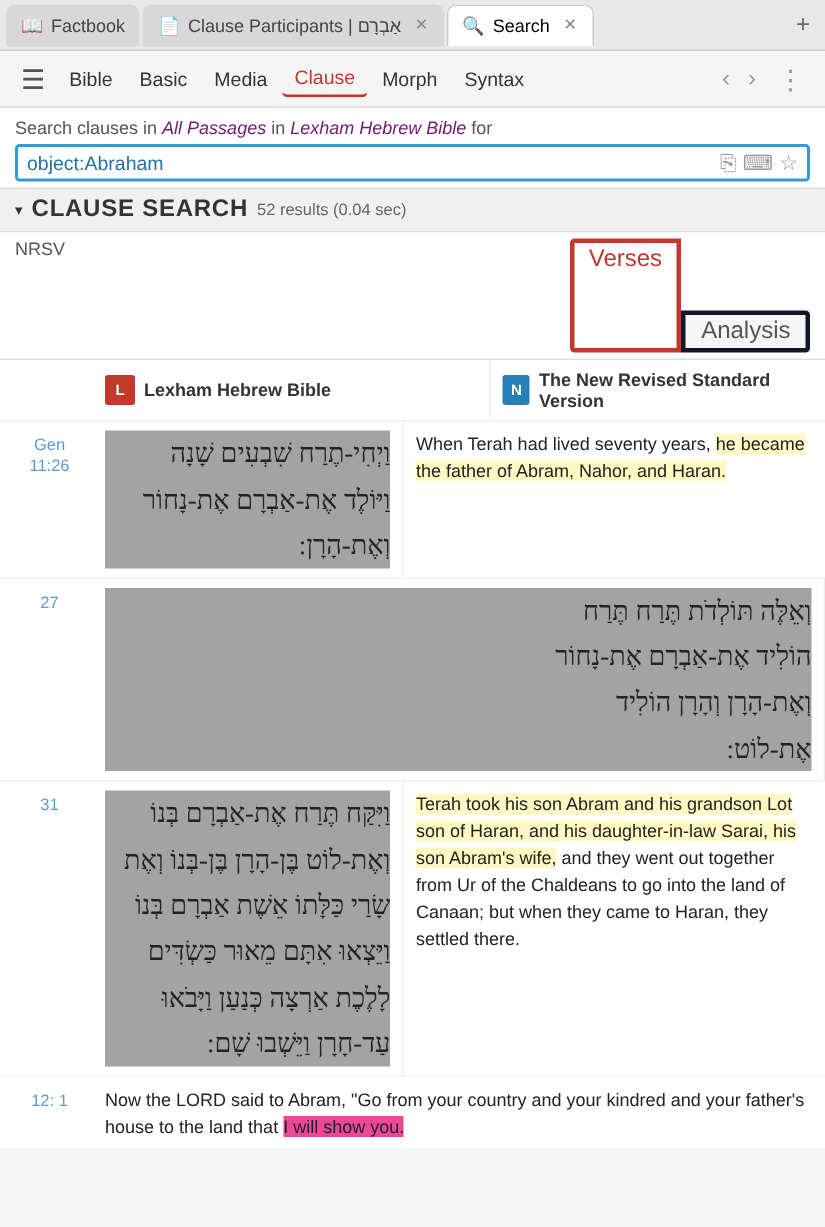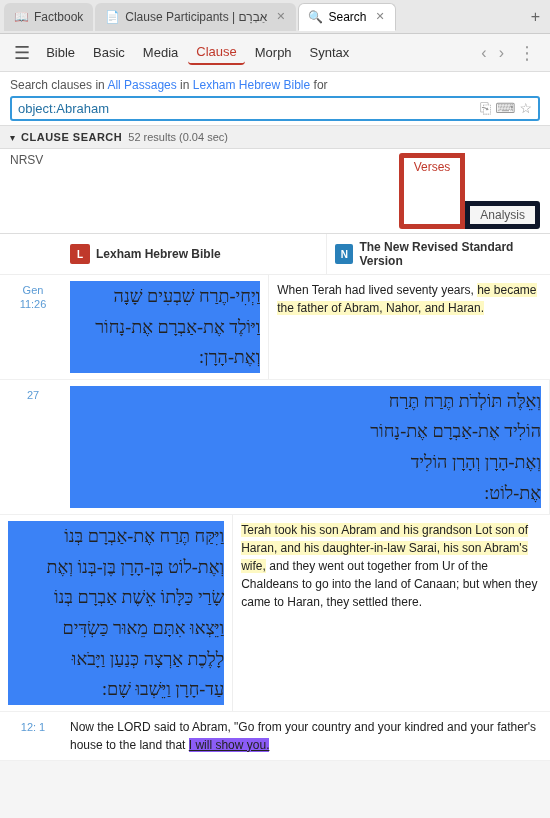--- a/index.html
+++ b/index.html
@@ -18,35 +18,35 @@
     .toolbar-menu-btn { font-size: 18px; color: #555; cursor: pointer; padding: 4px 6px; }
     .nav-item { padding: 4px 8px; font-size: 13px; color: #333; cursor: pointer; border-radius: 4px; }
     .nav-item.active { color: #c0392b; font-weight: 500; border-bottom: 2px solid #c0392b; text-align: center; }
     .toolbar-right { margin-left: auto; display: flex; align-items: center; gap: 4px; }
     .nav-arrow { font-size: 16px; color: #999; cursor: pointer; padding: 2px 4px; }
     .nav-more { font-size: 18px; color: #999; cursor: pointer; padding: 2px 6px; }
 
     
     .search-bar { background: #fff; border-bottom: 1px solid #ddd; padding: 6px 10px 4px; }
     .search-desc { font-size: 12px; color: #555; margin-bottom: 4px; }
-    .search-desc a { color: #3b82f6; text-decoration: none; }
+    .search-desc a { color: #701a75; text-decoration: none; font-style: italic; }
     .search-input-row { display: flex; align-items: center; border: 2px solid #3498db; border-radius: 3px; padding: 2px 6px; background: #fff; gap: 4px; }
     .search-input-field { border: none; outline: none; font-size: 13px; color: #2471a3; flex: 1; background: transparent; }
     .search-input-icons { display: flex; gap: 4px; color: #999; font-size: 14px; }
 
     
     .results-header { background: #f0f0f0; border-bottom: 1px solid #ddd; padding: 5px 10px; display: flex; align-items: center; gap: 6px; font-size: 12px; color: #333; cursor: pointer; }
-    .results-title { font-weight: 700; font-size: 11px; text-transform: uppercase; letter-spacing: 0.5px; }
+    .results-title { font-weight: 700; font-size: 16px; text-transform: uppercase; letter-spacing: 0.5px; }
     .results-count { color: #666; font-size: 11px; }
 
     
     .tabs-row { display: flex; justify-content: space-between; padding: 4px 10px; border-bottom: 1px solid #ddd; background: #fff; }
     .translation-label { font-size: 12px; color: #555; }
     .view-tabs { display: flex; gap: 0; }
-    .view-tab { padding: 2px 10px; font-size: 12px; cursor: pointer; color: #555; border: 5px solid #0f172a; background: #f5f5f5; }
+    .view-tab { padding: 2px 10px; font-size: 16px; cursor: pointer; color: #555; border: 3px solid #0f172a; background: #f5f5f5; }
     .view-tab:first-child { border-radius: 3px 0 0 3px; }
     .view-tab:last-child { border-radius: 0 3px 3px 0; margin-top: 48px; }
     .view-tab.active { background: #fff; color: #c0392b; border-color: #c0392b; font-weight: 500; }
 
     
     .main-content { background: #fff; display: flex; flex-direction: column; }
 
     
     .source-headers { display: flex; align-items: stretch; border-bottom: 1px solid #eee; }
     .source-col { flex: 1; padding: 6px 8px; display: flex; align-items: center; gap: 6px; font-size: 12px; font-weight: 600; color: #333; }
@@ -56,23 +56,23 @@
     .nrsv-icon { background: #2980b9; color: #fff; }
 
     
     .verse-row { display: flex; border-bottom: 1px solid #f0f0f0; }
     .verse-num-col { width: 62px; padding: 8px 4px 8px 8px; font-size: 12px; color: #888; text-align: center; flex-shrink: 0; }
     .verse-num { color: #5b9bd5; font-size: 11px; cursor: pointer; }
     .verse-content { flex: 1; display: flex; }
     .hebrew-col { flex: 1.15; padding: 6px 8px; border-right: 1px solid #eee; direction: rtl; text-align: right; }
     .english-col { flex: 1.6; padding: 6px 8px; font-size: 12px; line-height: 1.5; color: #222; }
     .hebrew-text { font-size: 18px; line-height: 1.7; color: #222; direction: rtl; }
-    .hebrew-highlight { background: #3b82f6; }
+    .hebrew-highlight { background: #a3a3a3; }
     .eng-highlight { background: #fef9c3; }
-    .eng-highlight-underline { background: #8b5cf6; text-decoration: underline; }
+    .eng-highlight-underline { background: #ec4899; }
 
     
     .heb { font-family: 'Times New Roman', serif; }
 
     
     .scroll-area { overflow-y: auto; max-height: 680px; }
 
     
     .sub-ref { color: #5b9bd5; font-size: 11px; }
 
@@ -191,20 +191,23 @@
             וְאֵלֶּה תּוֹלְדֹת תֶּרַח תֶּרַח<br>
             הוֹלִיד אֶת-אַבְרָם אֶת-נָחוֹר<br>
             וְאֶת-הָרָן וְהָרָן הוֹלִיד<br>
             אֶת-לוֹט:
           </div>
         </div>
       </div>
     </div>
 
     <div class="verse-row">
+      <div class="verse-num-col">
+        <span class="verse-num sub-ref">31</span>
+      </div>
       <div class="verse-content">
         <div class="hebrew-col">
           <div class="hebrew-text heb hebrew-highlight">
             וַיִּקַּח תֶּרַח אֶת-אַבְרָם בְּנוֹ<br>
             וְאֶת-לוֹט בֶּן-הָרָן בֶּן-בְּנוֹ וְאֶת<br>
             שָׂרַי כַּלָּתוֹ אֵשֶׁת אַבְרָם בְּנוֹ<br>
             וַיֵּצְאוּ אִתָּם מֵאוּר כַּשְׂדִּים<br>
             לָלֶכֶת אַרְצָה כְּנַעַן וַיָּבֹאוּ<br>
             עַד-חָרָן וַיֵּשְׁבוּ שָׁם:
           </div>

